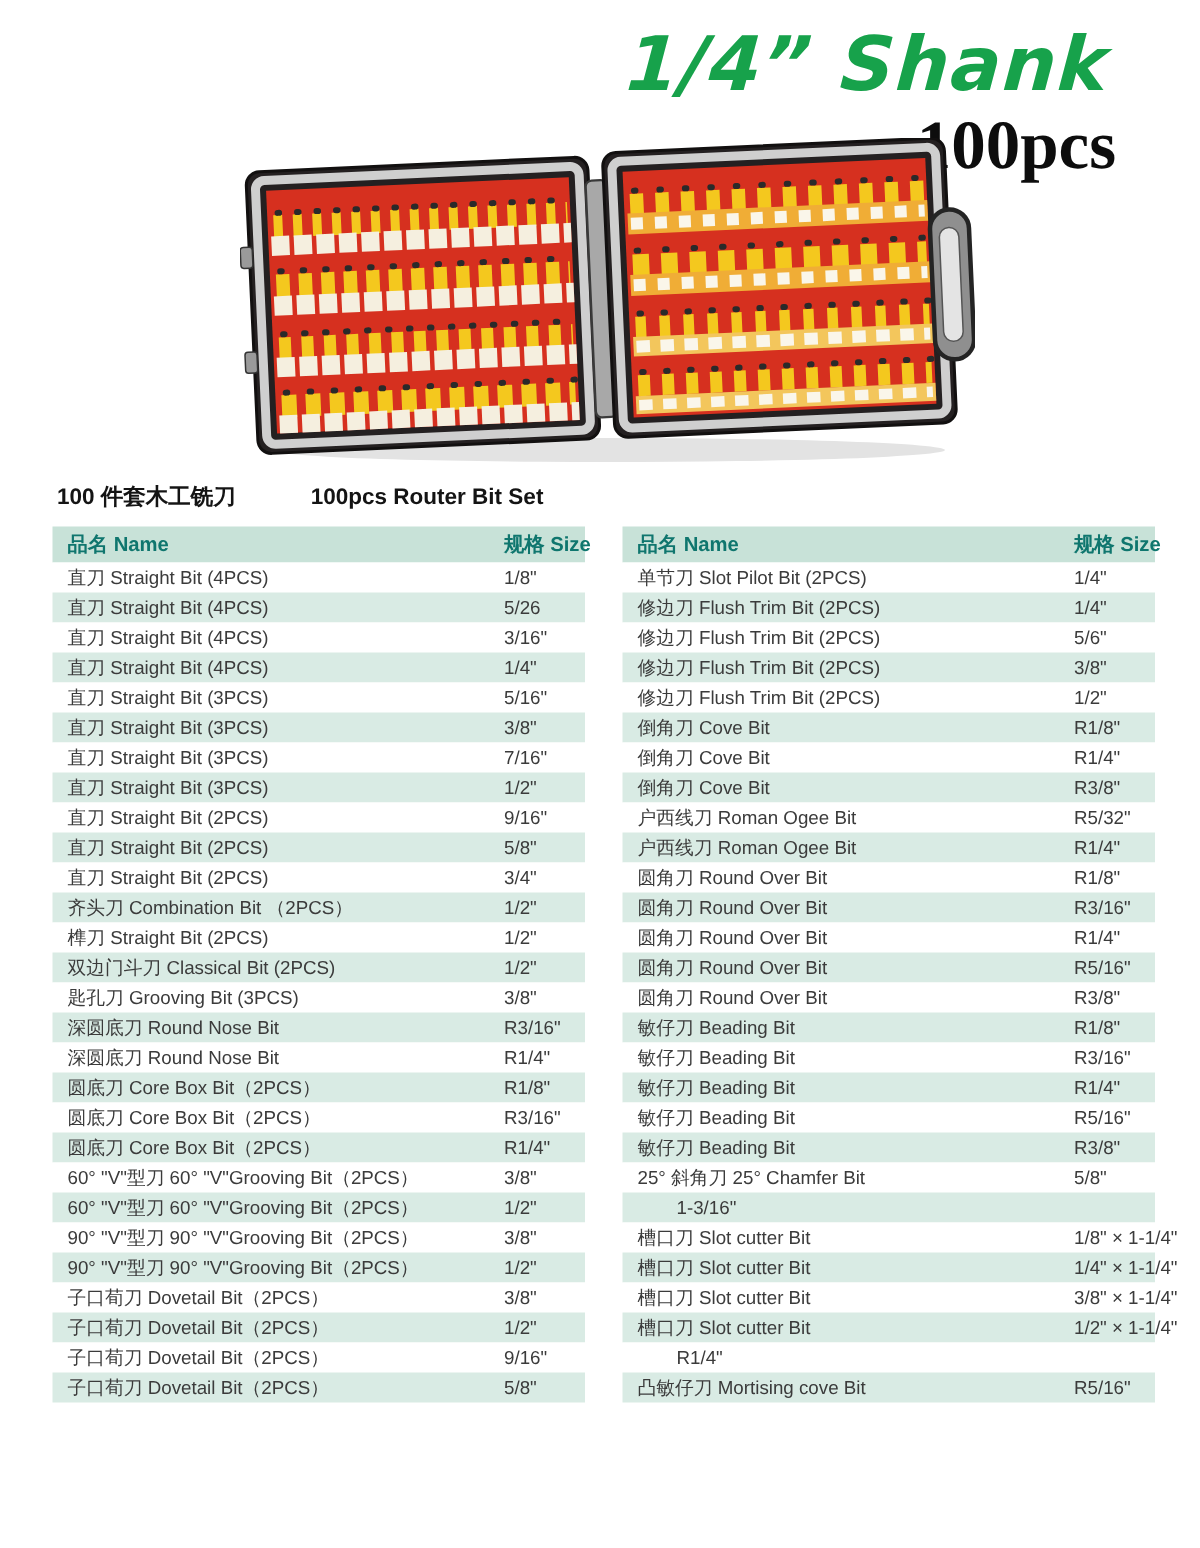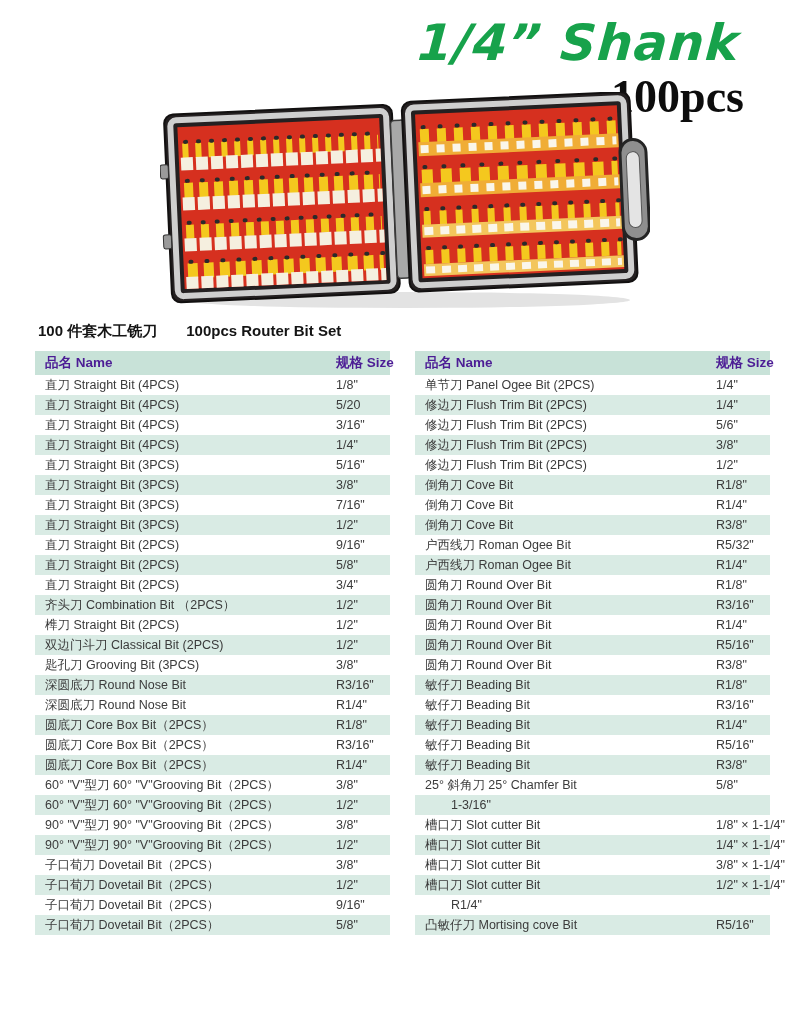--- a/index.html
+++ b/index.html
@@ -22,36 +22,36 @@
     position:absolute;top:70px;right:56px;
     font-family:"Liberation Serif", serif;
     font-weight:bold;font-size:46px;color:#0d0d0d;
     white-space:nowrap;
   }
   .case-wrap{position:absolute;top:92px;left:160px;width:490px;height:222px;}
   .section-heading{
     position:absolute;top:322px;left:38px;
     font-size:15px;font-weight:bold;color:#141414;white-space:nowrap;
   }
-  .section-heading .en{margin-left:29px;}
+  .section-heading .en{margin-left:50px;}
   .tables{
     position:absolute;top:351px;left:35px;width:735px;
     display:flex;gap:25px;
   }
   .ptable{width:355px;}
   .t-row{
     display:grid;grid-template-columns:1fr 90px;
     align-items:center;height:20px;
     font-size:12.5px;line-height:14px;
     background:#ffffff;
   }
   .t-row.alt{background:#d9ebe4;}
   .t-row.t-head{
     background:#c8e2d8;height:24px;
-    font-size:13.5px;font-weight:bold;color:#4c1d95;
+    font-size:13.5px;font-weight:bold;color:#0f766e;
   }
   .cell-name{padding-left:10px;white-space:nowrap;overflow:hidden;}
   .cell-size{white-space:nowrap;margin-left:36px;}
 </style>
 </head>
 <body>
 
 <div id="shank-title">1/4” Shank</div>
 <div id="count-title">100pcs</div>
 
@@ -127,21 +127,21 @@
     <div class="t-row t-head">
       <div class="cell-name">品名 Name</div>
       <div class="cell-size">规格 Size</div>
     </div>
     <div class="t-row">
         <div class="cell-name">直刀 Straight Bit (4PCS)</div>
         <div class="cell-size">1/8"</div>
       </div>
       <div class="t-row alt">
         <div class="cell-name">直刀 Straight Bit (4PCS)</div>
-        <div class="cell-size">5/20</div>
+        <div class="cell-size">5/26</div>
       </div>
       <div class="t-row">
         <div class="cell-name">直刀 Straight Bit (4PCS)</div>
         <div class="cell-size">3/16"</div>
       </div>
       <div class="t-row alt">
         <div class="cell-name">直刀 Straight Bit (4PCS)</div>
         <div class="cell-size">1/4"</div>
       </div>
       <div class="t-row">
@@ -241,21 +241,21 @@
         <div class="cell-size">5/8"</div>
       </div>
   </div>
 
   <div class="ptable">
     <div class="t-row t-head">
       <div class="cell-name">品名 Name</div>
       <div class="cell-size">规格 Size</div>
     </div>
     <div class="t-row">
-        <div class="cell-name">单节刀 Panel Ogee Bit (2PCS)</div>
+        <div class="cell-name">单节刀 Slot Pilot Bit (2PCS)</div>
         <div class="cell-size">1/4"</div>
       </div>
       <div class="t-row alt">
         <div class="cell-name">修边刀 Flush Trim Bit (2PCS)</div>
         <div class="cell-size">1/4"</div>
       </div>
       <div class="t-row">
         <div class="cell-name">修边刀 Flush Trim Bit (2PCS)</div>
         <div class="cell-size">5/6"</div>
       </div>

